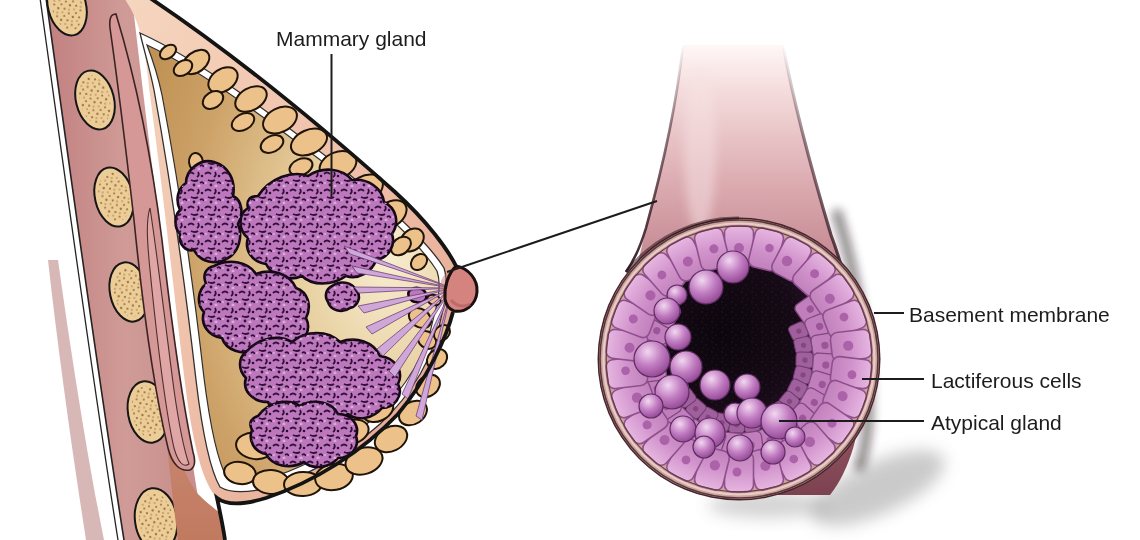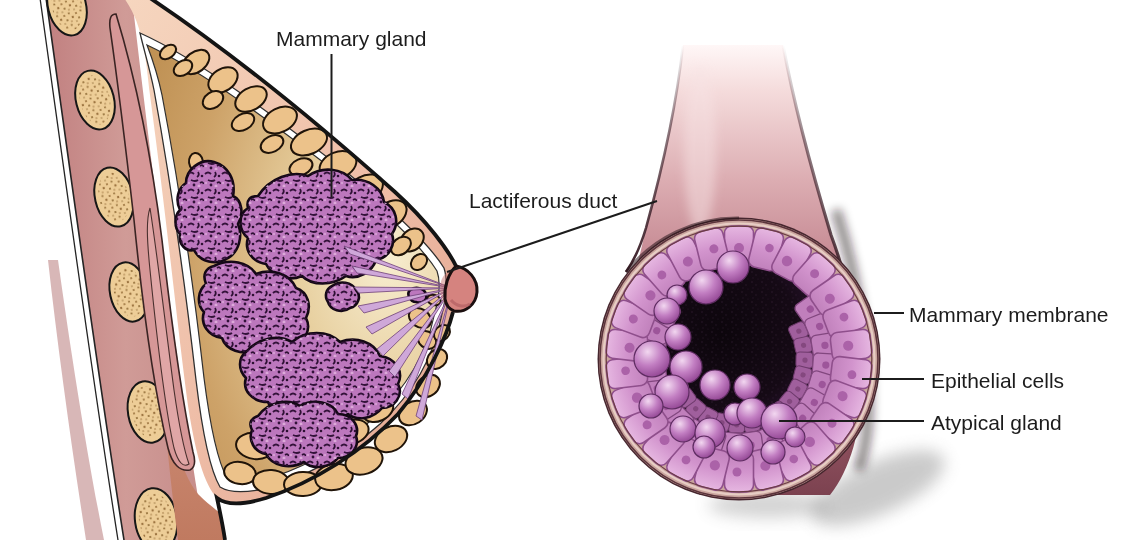--- a/index.html
+++ b/index.html
@@ -583,18 +583,17 @@
   <g>
     <path class="leader" d="M331.5,54 L331.5,197"></path>
     <path class="leader" d="M447,272 L657,201"></path>
     <path class="leader" d="M874,313 L904,313"></path>
     <path class="leader" d="M862,379 L924,379"></path>
     <path class="leader" d="M779,421 L924,421"></path>
   </g>
 </svg>
 
 <div class="lbl lbl-mammary">Mammary gland</div>
-<div class="lbl lbl-lactiferous">Lactiferous duct</div>
-<div class="lbl lbl-basement">Mammary membrane</div>
-<div class="lbl lbl-epithelial">Epithelial cells</div>
+<div class="lbl lbl-basement">Basement membrane</div>
+<div class="lbl lbl-epithelial">Lactiferous cells</div>
 <div class="lbl lbl-atypical">Atypical gland</div>
 
 </div>
 
 </body></html>

